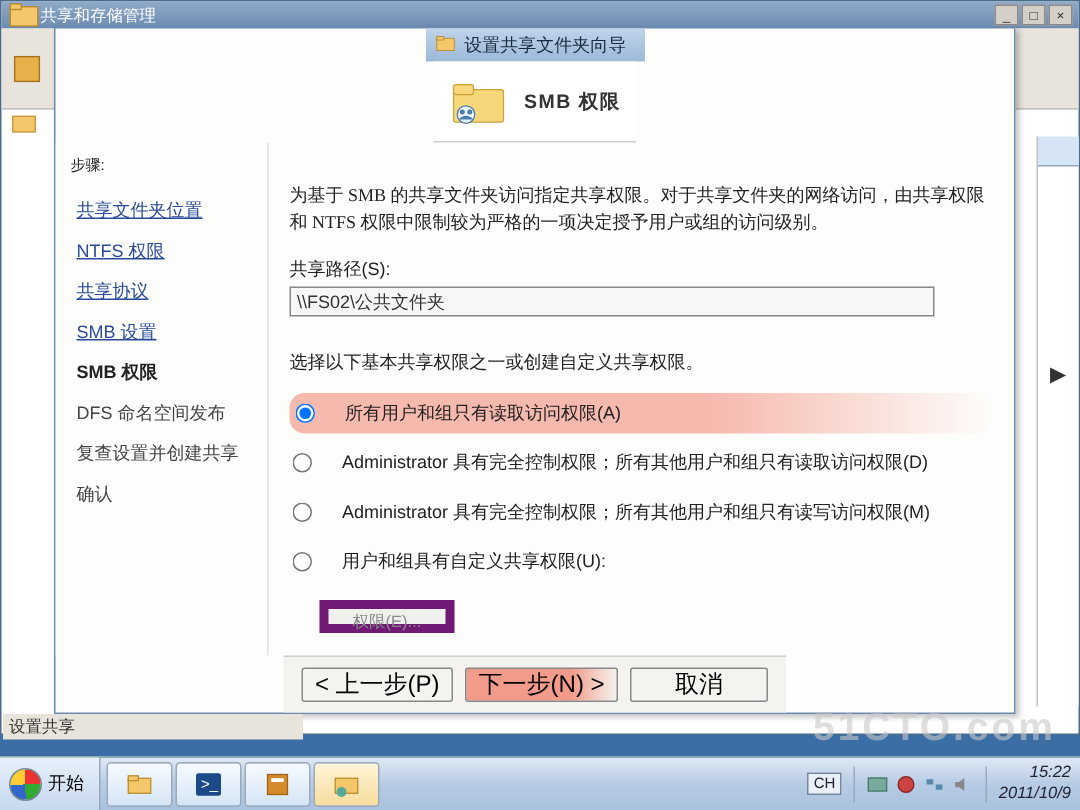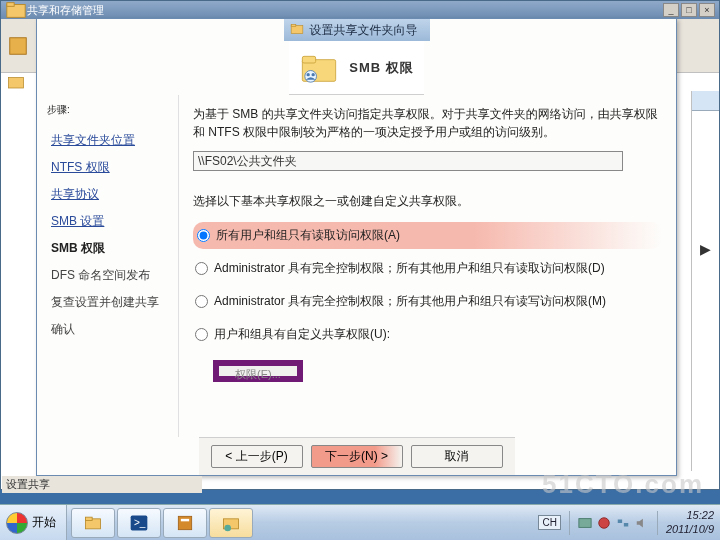--- a/index.html
+++ b/index.html
@@ -137,37 +137,37 @@
     color: #444;
     text-decoration: none;
   }
   .content {
     flex: 1;
     padding: 10px 14px;
     position: relative;
     font-size: 12px;
     color: #222;
   }
-  .content p { margin: 0 0 10px; line-height: 1.5; }
+  .content p { margin: 16px 0 10px; line-height: 1.5; font-family: Liberation Serif, serif; }
   .field-label { margin-top: 14px; margin-bottom: 3px; }
   .path-input {
     width: 430px;
     height: 20px;
     border: 1px solid #888;
     background: #f7f7f5;
     padding: 2px 4px;
     font-family: inherit;
     font-size: 12px;
     color: #333;
   }
   .instruction { margin-top: 22px; margin-bottom: 12px; }
   .radio-row {
     display: flex;
     align-items: center;
-    gap: 4px;
+    gap: 18px;
     padding: 5px 2px;
     margin-bottom: 6px;
   }
   .radio-row.highlight {
     background: linear-gradient(to right, #f6b9ae 0%, #f6b9ae 60%, rgba(246,185,174,0) 100%);
     border-radius: 10px;
     padding-left: 4px;
     padding-right: 120px;
   }
   .radio-row input { margin: 0 2px 0 0; }
@@ -188,21 +188,21 @@
     align-items: center;
     justify-content: flex-end;
     gap: 8px;
     padding: 0 12px;
     background: #f4f3ef;
   }
   .wbtn {
     min-width: 92px;
     height: 23px;
     font-family: inherit;
-    font-size: 12px;
+    font-size: 16px;
     background: #f4f3ef;
     border: 1px solid #888;
     border-radius: 2px;
     padding: 0 8px;
   }
   .wbtn.next {
     background: linear-gradient(to right, #f39b8b 0%, #f39b8b 70%, rgba(243,155,139,0) 100%);
   }
 
   
@@ -355,20 +355,21 @@
       <div class="step">NTFS 权限</div>
       <div class="step">共享协议</div>
       <div class="step">SMB 设置</div>
       <div class="step current">SMB 权限</div>
       <div class="step plain">DFS 命名空间发布</div>
       <div class="step plain">复查设置并创建共享</div>
       <div class="step plain">确认</div>
     </div>
     <div class="content">
       <p>为基于 SMB 的共享文件夹访问指定共享权限。对于共享文件夹的网络访问，由共享权限和 NTFS 权限中限制较为严格的一项决定授予用户或组的访问级别。</p>
+      <div class="field-label">共享路径(S):</div>
       <input class="path-input" readonly="" value="\\FS02\公共文件夹" style="">
       <div class="instruction">选择以下基本共享权限之一或创建自定义共享权限。</div>
 
       <label class="radio-row highlight">
         <input type="radio" name="perm" checked="" style="">
         <span>所有用户和组只有读取访问权限(A)</span>
       </label>
       <label class="radio-row">
         <input type="radio" name="perm" style="">
         <span>Administrator 具有完全控制权限；所有其他用户和组只有读取访问权限(D)</span>

